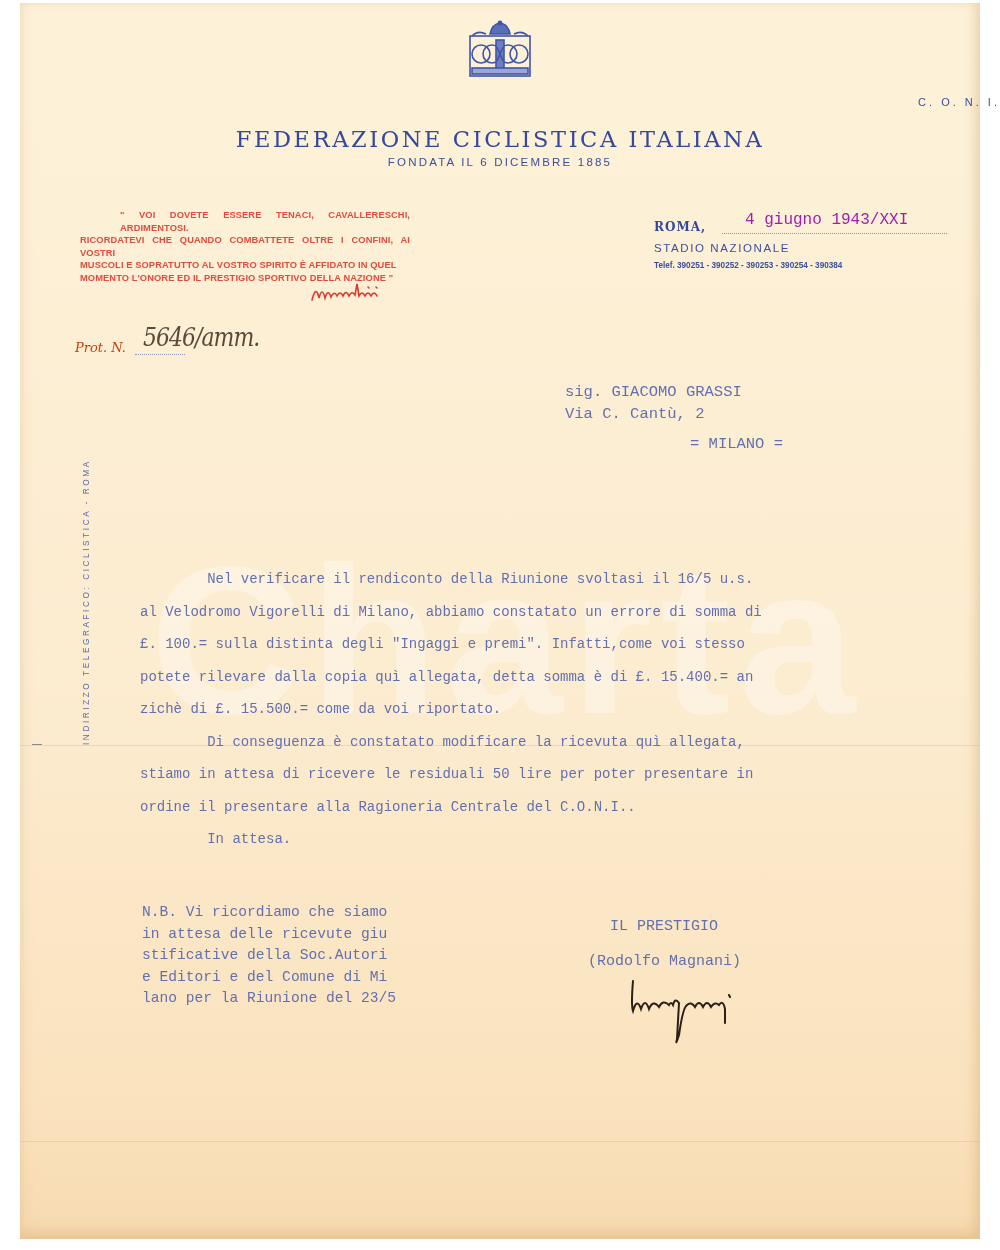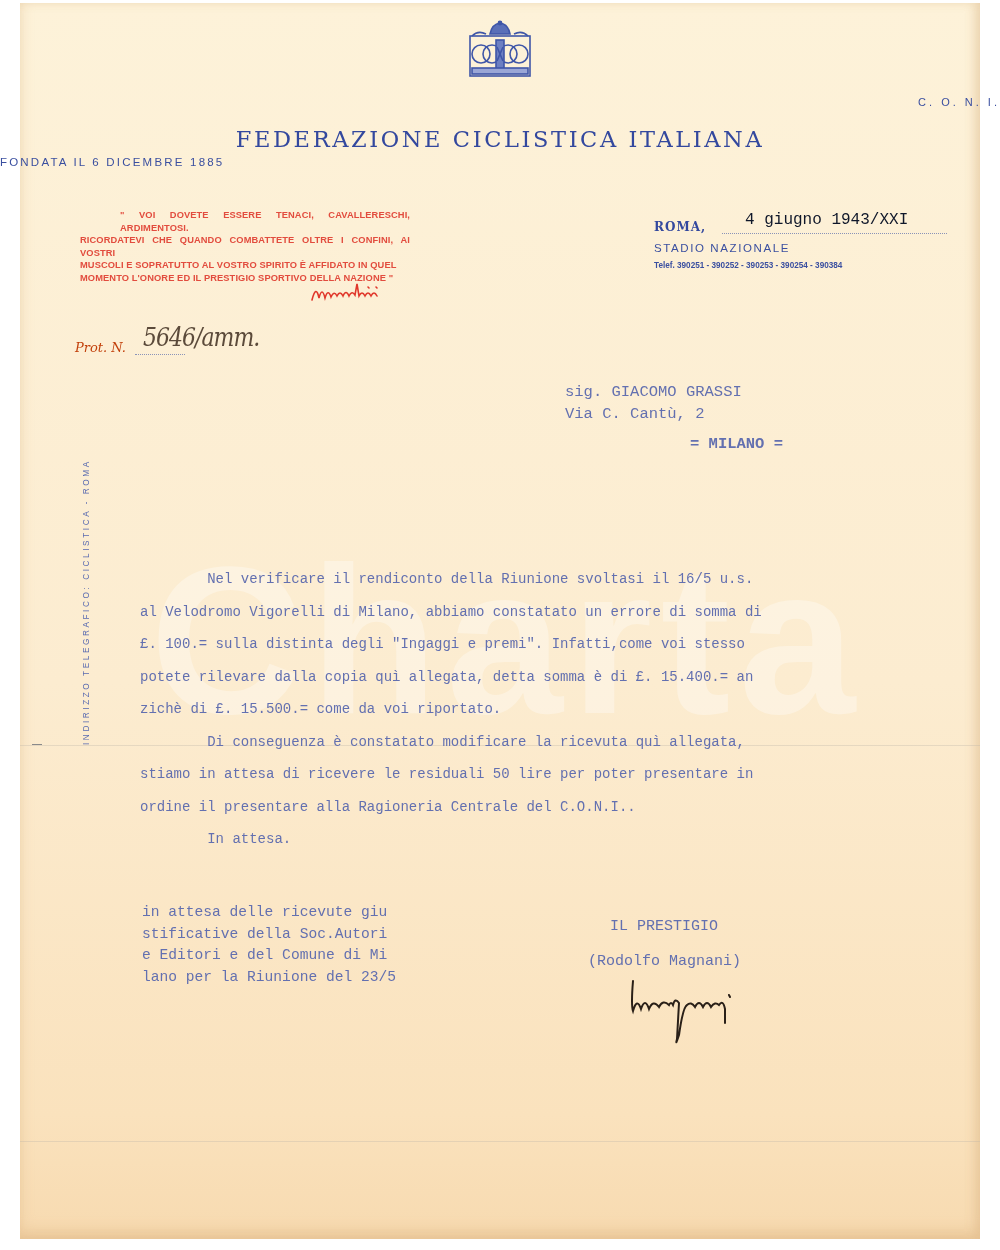--- a/index.html
+++ b/index.html
@@ -13,46 +13,46 @@
       position: absolute; left: 150px; top: 520px; font-family: "Liberation Sans", sans-serif;
       font-size: 210px; font-weight: bold; color: rgba(255,255,255,0.33); letter-spacing: 8px;
       white-space: nowrap; pointer-events: none;
     }
     .crease { position: absolute; left: 0; width: 960px; height: 1px; background: rgba(190,180,170,0.35); }
     .emblem { position: absolute; left: 468px; top: 20px; width: 64px; height: 62px; }
     .coni { position: absolute; left: 0; width: 1000px; top: 96px; text-align: right;
       font-family: "Liberation Sans", sans-serif; font-size: 11px; letter-spacing: 3px; color: #3a4fa0; }
     .fed-title { position: absolute; left: 0; width: 1000px; top: 126px; text-align: center;
       font-family: "DejaVu Serif", serif; font-size: 22.5px; letter-spacing: 2.6px; color: #33489e; font-weight: normal; }
-    .founded { position: absolute; left: 0; width: 1000px; top: 156px; 
+    .founded { position: absolute; left: 0; width: 1000px; top: 156px; text-align: center;
       font-family: "Liberation Sans", sans-serif; font-size: 11.5px; letter-spacing: 2.2px; color: #3a4fa0; }
     .quote { position: absolute; left: 80px; top: 209px; width: 330px;
       font-family: "Liberation Sans", sans-serif; font-size: 9.3px; line-height: 12.6px;
       color: #e24c3e; text-align: justify; font-weight: bold; letter-spacing: 0.1px; }
     .quote .first { padding-left: 40px; }
     .quote-sig { position: absolute; left: 310px; top: 280px; width: 80px; height: 24px; }
     .roma { position: absolute; left: 654px; top: 220px; font-family: "DejaVu Serif", serif; font-size: 12px;
       font-weight: bold; color: #33489e; letter-spacing: 1px; }
     .date-line { position: absolute; left: 722px; top: 233px; width: 225px; border-bottom: 1px dotted #8a93b8; }
     .date { position: absolute; left: 745px; top: 211px; font-family: "Liberation Mono", monospace; font-size: 16px;
-      color: #0f172a; }
+      color: #a21caf; }
     .stadio { position: absolute; left: 654px; top: 242px; font-family: "Liberation Sans", sans-serif; font-size: 11.5px;
       letter-spacing: 1.6px; color: #3a4fa0; }
     .telef { position: absolute; left: 654px; top: 259px; font-family: "Liberation Sans", sans-serif; font-size: 9.5px;
       color: #3a4fa0; font-weight: bold; transform: scaleX(0.86); transform-origin: left top; white-space: nowrap; }
     .prot { position: absolute; left: 75px; top: 340px; font-family: "DejaVu Serif", serif; font-size: 13px;
       font-style: italic; color: #c2410c; }
     .prot-line { position: absolute; left: 135px; top: 354px; width: 50px; border-bottom: 1px dotted #8a93b8; }
     .prot-hand { position: absolute; left: 143px; top: 325px; font-family: "DejaVu Serif", serif; font-size: 22px;
       font-style: italic; color: #5b4a3a; transform: scaleY(1.15); letter-spacing: -1px; }
     .side-text { position: absolute; left: 82px; top: 745px; transform: rotate(-90deg); transform-origin: left top;
       font-family: "Liberation Sans", sans-serif; font-size: 8.2px; letter-spacing: 2.6px; color: #5a6bb0; white-space: nowrap; }
     .typed { font-family: "Liberation Mono", monospace; color: #6370b0; }
     .addressee { position: absolute; left: 565px; top: 381px; font-size: 15.5px; line-height: 22px; white-space: pre; }
-    .milano { position: absolute; left: 690px; top: 435px; font-size: 15.5px; white-space: pre; font-weight: bold; }
+    .milano { position: absolute; left: 690px; top: 435px; font-size: 15.5px; white-space: pre; }
     .body-text { position: absolute; left: 140px; top: 563px; width: 830px; font-size: 14px; line-height: 32.5px; }
     .body-text p { margin: 0; white-space: pre; }
     .nb { position: absolute; left: 142px; top: 902px; font-size: 14.6px; line-height: 21.6px; white-space: pre; }
     .segr { position: absolute; left: 610px; top: 918px; font-size: 15px; white-space: pre; }
     .segr-name { position: absolute; left: 588px; top: 953px; font-size: 15px; white-space: pre; }
     .sig { position: absolute; left: 625px; top: 975px; width: 140px; height: 80px; }
     .tick { position: absolute; left: 32px; top: 744px; width: 10px; height: 1px; background: #8a8a8a; }
   </style>
 </head>
 <body>
@@ -115,19 +115,19 @@
   <p>al Velodromo Vigorelli di Milano, abbiamo constatato un errore di somma di</p>
   <p>£. 100.= sulla distinta degli "Ingaggi e premi". Infatti,come voi stesso</p>
   <p>potete rilevare dalla copia quì allegata, detta somma è di £. 15.400.= an</p>
   <p>zichè di £. 15.500.= come da voi riportato.</p>
   <p>        Di conseguenza è constatato modificare la ricevuta quì allegata,</p>
   <p>stiamo in attesa di ricevere le residuali 50 lire per poter presentare in</p>
   <p>ordine il presentare alla Ragioneria Centrale del C.O.N.I..</p>
   <p>        In attesa.</p>
 </div>
 
-<div class="typed nb"><div>in attesa delle ricevute giu</div><div>stificative della Soc.Autori</div><div>e Editori e del Comune di Mi</div><div>lano per la Riunione del 23/5</div></div>
+<div class="typed nb"><div>N.B. Vi ricordiamo che siamo</div><div>in attesa delle ricevute giu</div><div>stificative della Soc.Autori</div><div>e Editori e del Comune di Mi</div><div>lano per la Riunione del 23/5</div></div>
 
 <div class="typed segr">IL PRESTIGIO</div>
 <div class="typed segr-name">(Rodolfo Magnani)</div>
 <svg class="sig" viewBox="0 0 140 80">
   <path d="M8 6 Q6 30 8 36 Q12 22 16 34 Q20 22 24 34 Q28 24 34 32 Q38 24 44 30 Q46 26 48 30 Q50 22 54 28 L52 64 Q50 72 54 60 Q58 32 62 30 Q66 26 70 32 Q74 24 78 32 Q82 24 86 32 Q90 26 94 30 Q98 24 100 34 L100 48 M104 20 L105 22" fill="none" stroke="#2a2018" stroke-width="2" stroke-linecap="round"></path>
 </svg>
 
 </body></html>

